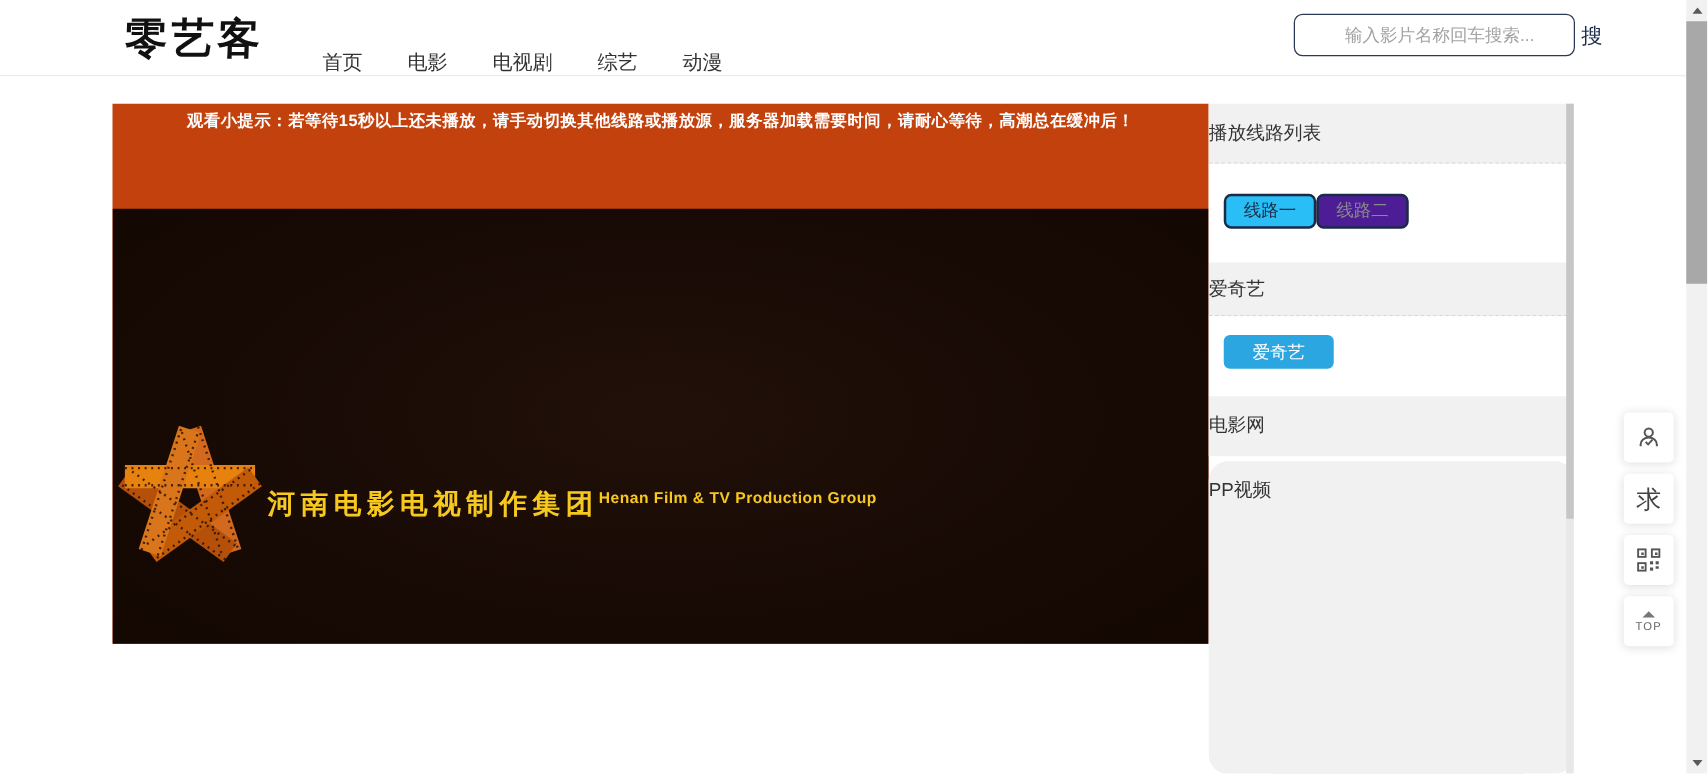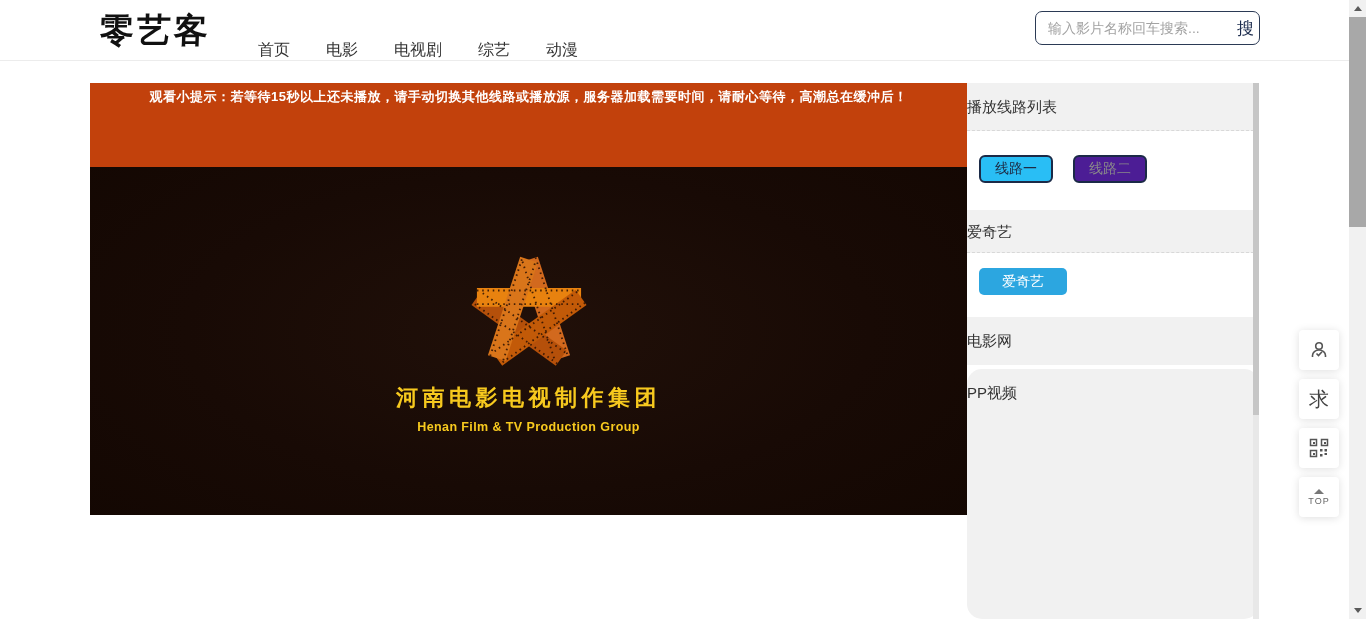--- a/index.html
+++ b/index.html
@@ -8,48 +8,48 @@
   .page { position:relative; width:1366px; height:619px; background:#fff; overflow:hidden; }
 
   
   .header { position:absolute; top:0; left:0; width:1366px; height:61px; background:#fff;
     border-bottom:1px solid #ececec; }
   .logo { position:absolute; left:100px; top:8px; font-size:34px; font-weight:900;
     color:#111; letter-spacing:3px; transform:skewX(-2deg); cursor:pointer; }
   .nav { position:absolute; left:258px; top:0; height:61px; display:flex; align-items:flex-end; gap:36px; }
   .nav-item { font-size:16px; color:#333; cursor:pointer; white-space:nowrap; }
   .search-box { position:absolute; left:1035px; top:11px; width:225px; height:34px;
-    border:1px solid #2b3a55; border-radius:7px; display:flex; align-items:center; background:#fff; }
+    border:1px solid #2b3a55; border-radius:7px; display:flex; align-items:center; background:#fff;padding-left:28px; }
   .search-input { flex:1; border:none; outline:none; background:transparent; font-size:14px;
     padding:0 6px 0 12px; color:#333; font-family:inherit; }
   .search-input::placeholder { color:#a3a3a3; }
   .search-btn { font-size:17px; color:#1b2b4d; padding:0 12px 0 2px; cursor:pointer; background:none; border:none; font-family:inherit; }
 
   
   .player { position:absolute; left:90px; top:83px; width:877px; height:432px; background:#c2410c; overflow:hidden; cursor:pointer; }
   .player-notice { position:absolute; top:5px; left:0; width:100%; text-align:center;
     color:#fff; font-size:13px; font-weight:600; letter-spacing:0.5px; }
   .film-frame { position:absolute; left:0; top:84px; width:877px; height:367px;
     background:radial-gradient(ellipse at 50% 45%, #211009 0%, #180a05 55%, #130702 100%); }
   .studio { position:absolute; left:0; top:0; width:100%; height:100%; display:flex;
-    flex-direction:column; align-items:center; padding-top:88px; }
+    flex-direction:row; align-items:center; padding-top:88px; }
   .studio-cn { margin-top:16px; color:#f7c91e; font-size:22px; font-weight:bold; letter-spacing:4.5px; }
   .studio-en { margin-top:7px; color:#f7c91e; font-size:12.5px; font-weight:bold; letter-spacing:0.4px; }
 
   
   .sidebar { position:absolute; left:967px; top:83px; width:292px; height:536px; background:#fff;
     display:flex; flex-direction:column; }
   .sb-scroll { position:absolute; right:0; top:0; width:6px; height:100%; background:#e8e8e8; }
   .sb-thumb { position:absolute; top:0; left:0; width:6px; height:62%; background:#c6c6c6; }
   .sec-head { background:#f1f1f1; font-size:15px; color:#333; padding-left:0; flex-shrink:0; }
   .sec-head.h-lines   { height:48px; line-height:48px; border-bottom:1px dashed #d8d8d8; }
   .sec-head.h-iqiyi   { height:43px; line-height:43px; border-bottom:1px dashed #d8d8d8; }
   .sec-head.h-movie   { height:48px; line-height:48px; margin-bottom:4px; cursor:pointer; }
   .sec-head.h-pp      { flex:1; line-height:1; padding-top:16px; cursor:pointer;border-radius:15px; }
-  .sec-body-lines { height:79px; background:#fff; padding:24px 0 0 12px; display:flex; gap:20px; flex-shrink:0; }
+  .sec-body-lines { height:79px; background:#fff; padding:24px 0 0 12px; display:flex; gap:0; flex-shrink:0; }
   .sec-body-iqiyi { height:64px; background:#fff; padding:15px 0 0 12px; flex-shrink:0; }
   .btn-line { height:28px; border-radius:6px; font-size:14px; border:2px solid #1b2a47;
     background:#4c1d95; color:#8a8a8a; cursor:pointer; font-family:inherit; padding:0 14px; }
   .btn-line.active { background:#29bef5; color:#1d2b45; }
   .btn-iqiyi { width:88px; height:27px; border:none; border-radius:5px; background:#2ca6e0;
     color:#fff; font-size:14px; cursor:pointer; font-family:inherit; }
 
   
   .float-bar { position:absolute; left:1299px; top:330px; display:flex; flex-direction:column; gap:9px; }
   .float-btn { width:40px; height:40px; background:#fff; border-radius:4px;

